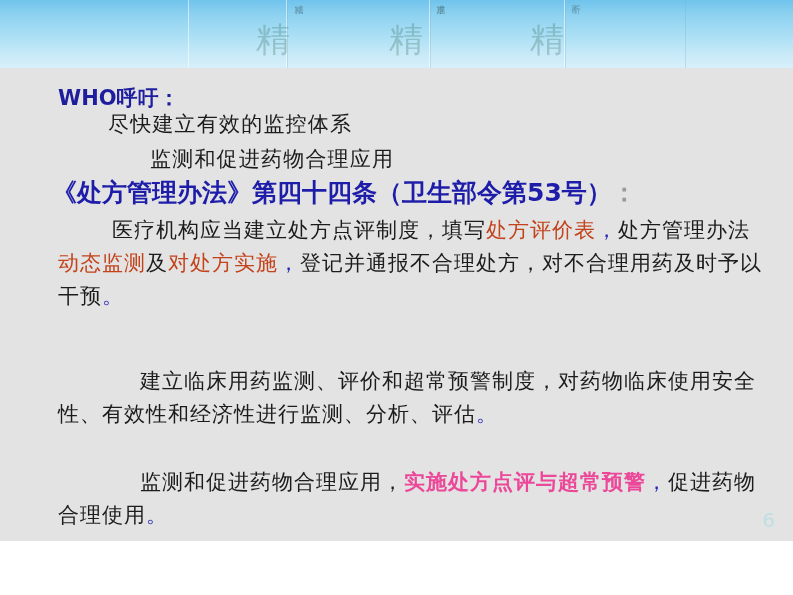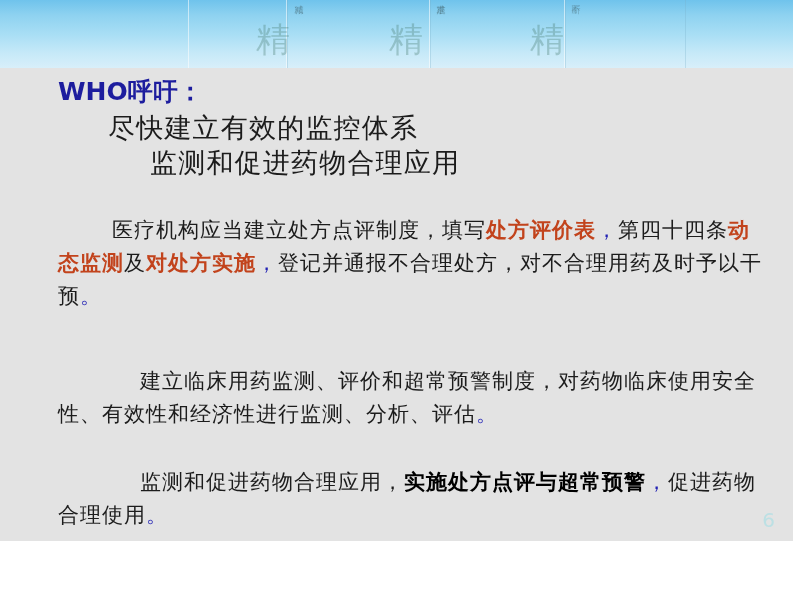--- a/index.html
+++ b/index.html
@@ -75,27 +75,28 @@
   
   .line {
     position: absolute;
     white-space: nowrap;
     font-family: "DejaVu Sans", "Liberation Sans", sans-serif;
   }
 
   .hdr-who {
     color: #1d1d9e;
     font-weight: bold;
-    font-size: 25px;
+    font-size: 21px;
     letter-spacing: 0px;
+    margin-top: 9px;
   }
 
   .body-cn {
     color: #1c1c1c;
-    font-size: 27px;
+    font-size: 21px;
     font-weight: 500;
     letter-spacing: 1.2px;
   }
 
   .title-blue {
     color: #1d1daa;
     font-weight: bold;
     font-size: 25px;
     letter-spacing: 0px;
   }
@@ -105,25 +106,25 @@
     color: #1c1c1c;
     font-size: 21px;
     font-weight: 500;
     letter-spacing: 1.0px;
     line-height: 33px;
     font-family: "DejaVu Sans", "Liberation Sans", sans-serif;
   }
 
   .em-orange {
     color: #c2431c;
-    font-weight: bold;
+    font-weight: normal;
     text-align: center;
   }
   .em-red {
-    color: #000000;
+    color: #ec4899;
     font-weight: bold;
   }
   .punct-blue {
     color: #2222b4;
   }
   .punct-gray {
     color: #9a9a9a;
   }
 
   #page-number {
@@ -157,23 +158,26 @@
 
   <div id="content-area"></div>
   <div id="bottom-band"></div>
 
   <div class="line hdr-who" style="left:58px; top:75px;">WHO呼吁：</div>
 
   <div class="line body-cn" style="left:108px; top:110px;">尽快建立有效的监控体系</div>
 
   <div class="line body-cn" style="left:150px; top:145px;text-align:center;">监测和促进药物合理应用</div>
 
+  <div class="line title-blue" style="left:52px; top:176px;">
+    <span>《处方管理办法》第四十四条（卫生部令第53号）</span><span class="punct-gray">：</span>
+  </div>
 
   <div class="para" style="left:58px; top:214px; width:710px;">
-    <span style="display:inline-block; width:54px;"></span><span>医疗机构应当建立处方点评制度，填写</span><span class="em-orange">处方评价</span><span class="em-orange">表</span><span class="punct-blue">，</span><span>第四十四条</span><span class="em-orange">动态监测</span><span>及</span><span class="em-orange">对处方实施</span><span class="punct-blue">，</span><span>登记并通报不合理处方，对不合理用药及时予以干预</span><span class="punct-blue">。</span>
+    <span style="display:inline-block; width:54px;"></span><span>医疗机构应当建立处方点评制度，填写</span><span class="em-orange">处方评价</span><span class="em-orange">表</span><span class="punct-blue">，</span><span>处方管理办法</span><span class="em-orange">动态监测</span><span>及</span><span class="em-orange">对处方实施</span><span class="punct-blue">，</span><span>登记并通报不合理处方，对不合理用药及时予以干预</span><span class="punct-blue">。</span>
   </div>
 
 
   <div class="para" style="left:58px; top:365px; width:710px;">
     <span style="display:inline-block; width:82px;"></span><span>建立临床用药监测、评价和超常预警制度，对药物临床使用安全性、有效性和经济性进行监测、分析、评估</span><span class="punct-blue">。</span>
   </div>
 
   <div class="para" style="left:58px; top:466px; width:710px;">
     <span style="display:inline-block; width:82px;"></span><span>监测和促进药物合理应用，</span><span class="em-red">实施处方点评与超常预警</span><span class="punct-blue">，</span><span>促进药物合理使用</span><span class="punct-blue">。</span>
   </div>

